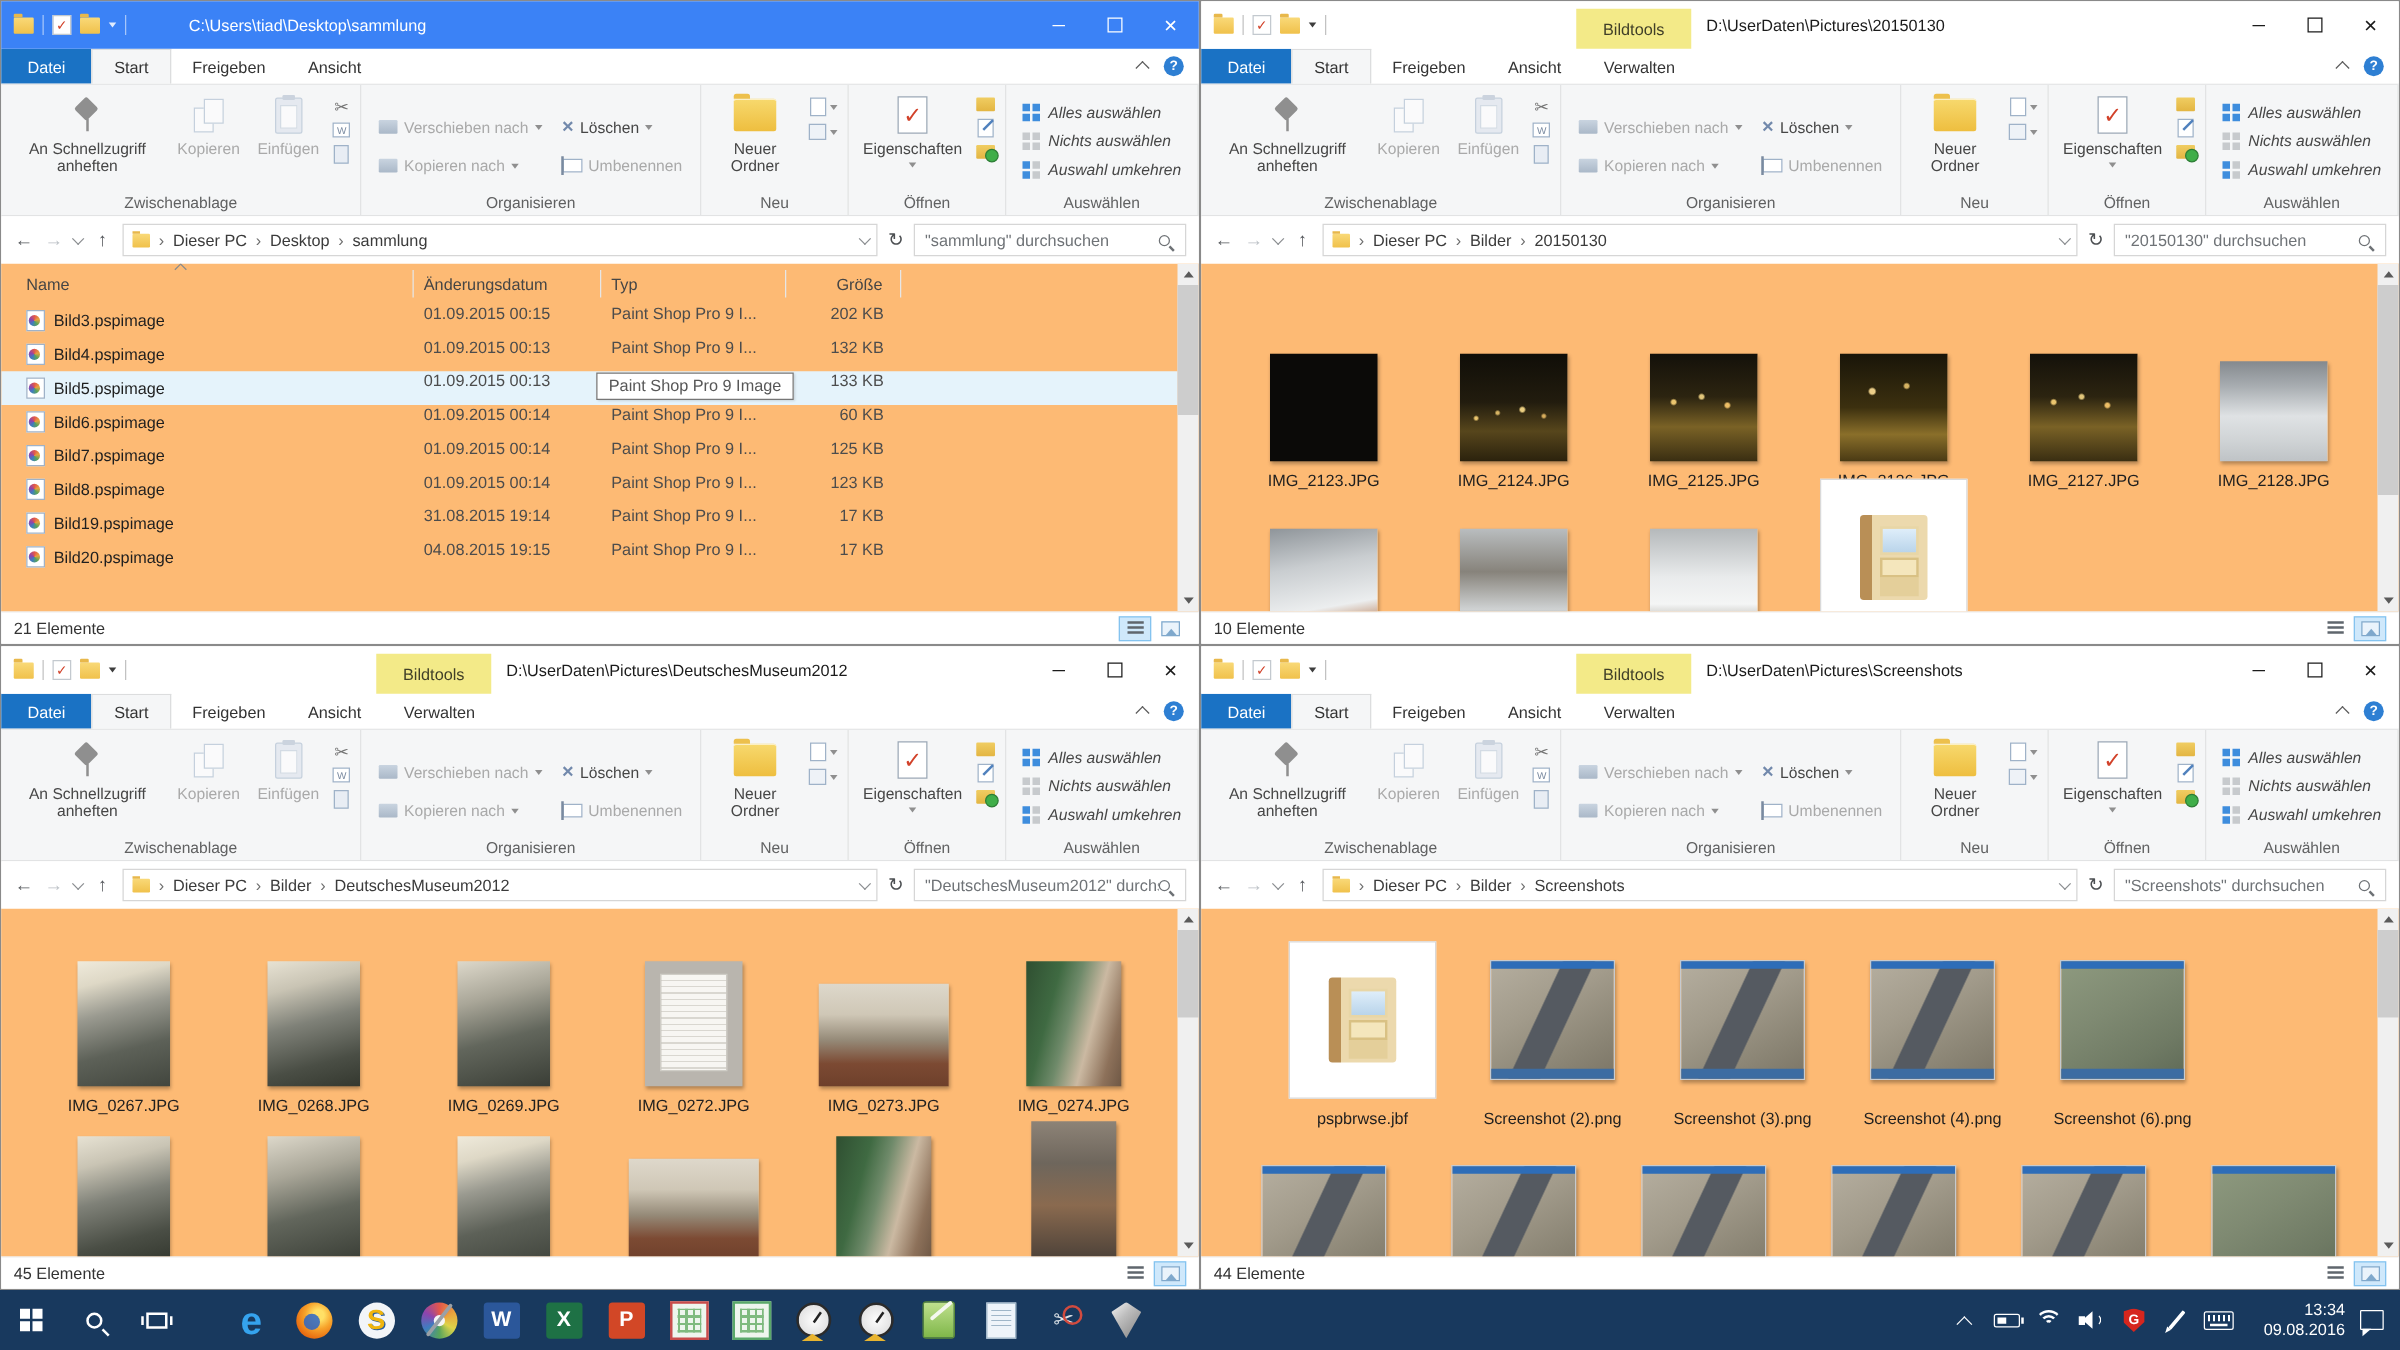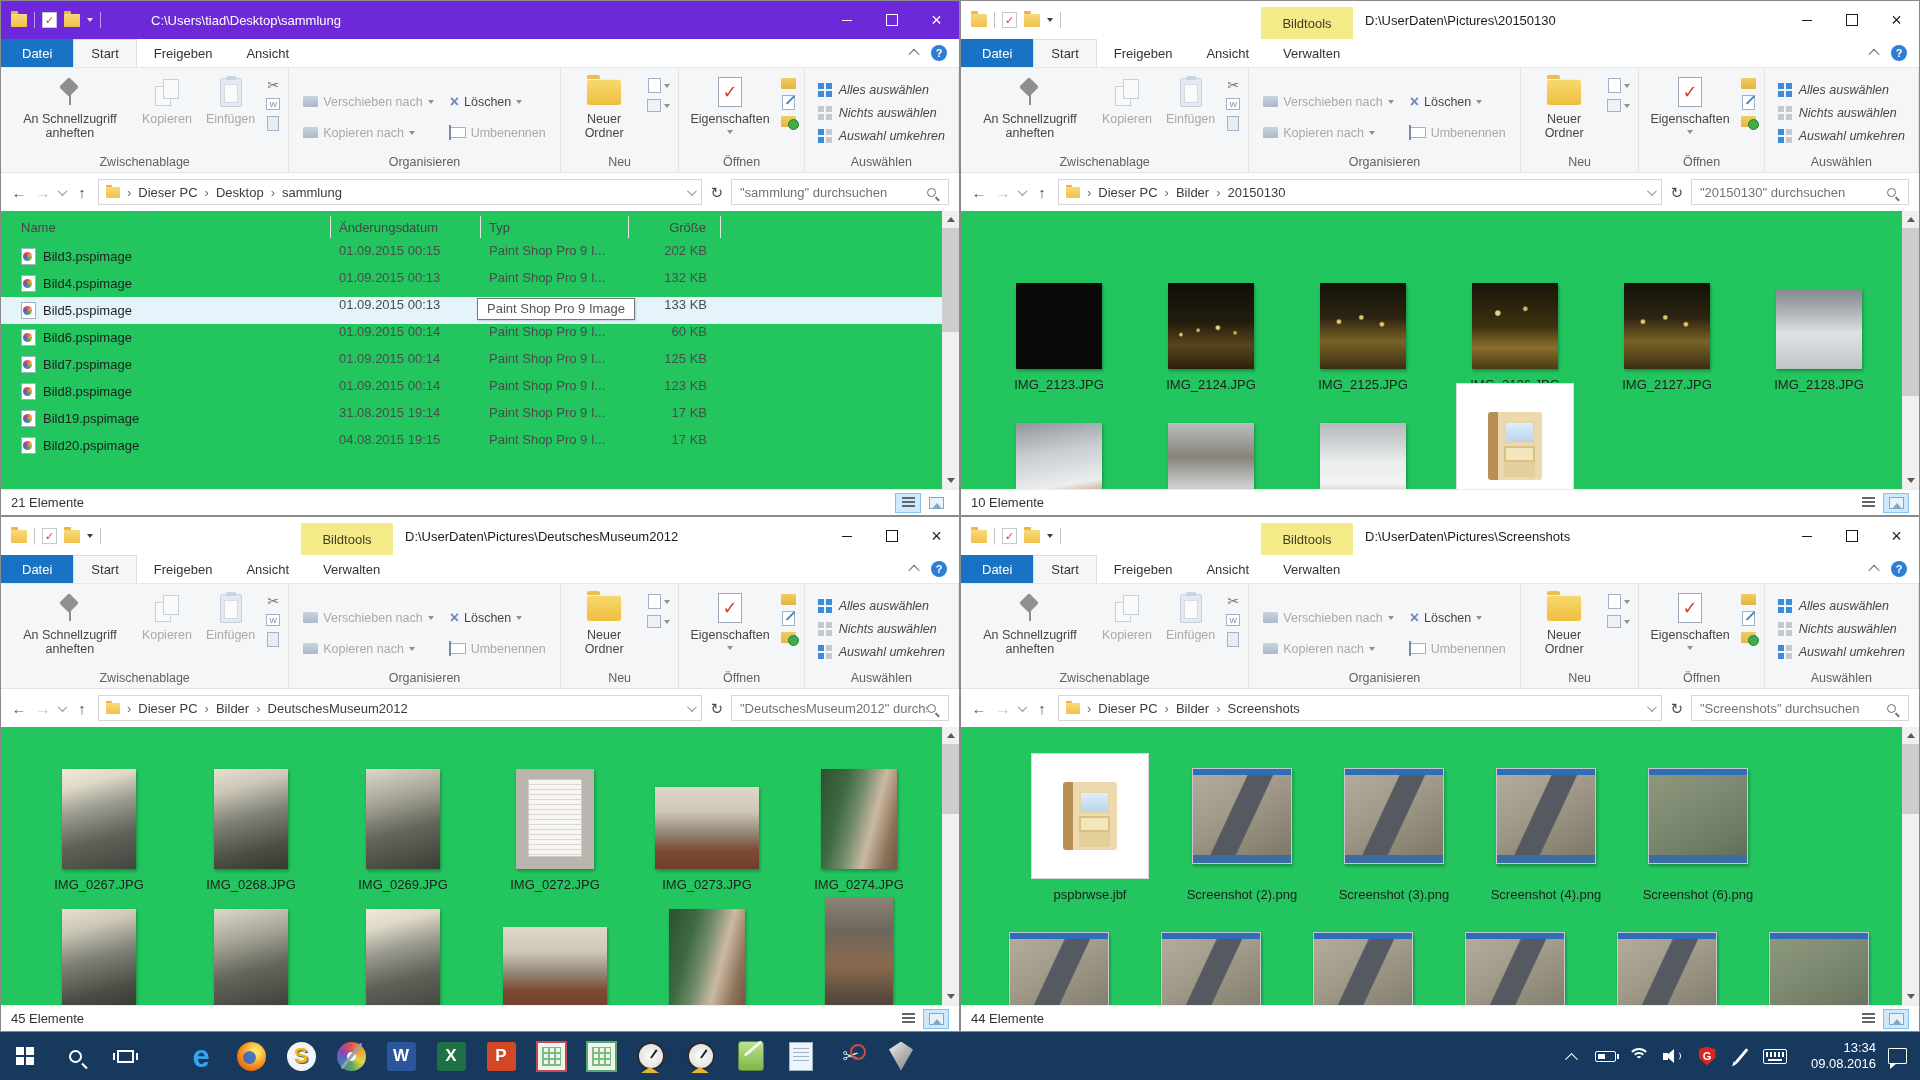--- a/index.html
+++ b/index.html
@@ -7,21 +7,21 @@
     font-family:"Liberation Sans","DejaVu Sans",sans-serif; }
   .desktop { position:relative; width:1920px; height:1080px; background:#0c2037; }
 
   
   .window { position:absolute; width:960px; height:516px; background:#fff;
     border:1px solid #8a8a8a; display:flex; flex-direction:column; }
   .win0{left:0;top:0;} .win1{left:960px;top:0;} .win2{left:0;top:516px;} .win3{left:960px;top:516px;}
 
   .titlebar { flex:0 0 38px; height:38px; position:relative; display:flex; align-items:center;
     background:#fff; color:#1b1b1b; }
-  .window.active .titlebar { background:#6d28d9; color:#fff; }
+  .window.active .titlebar { background:#3b82f6; color:#fff; }
   .qat { display:flex; align-items:center; gap:7px; padding-left:10px; }
   .qfolder { width:16px; height:13px; background:linear-gradient(#f9d978,#f0c14b); border-radius:1px; position:relative; }
   .qfolder::before { content:""; position:absolute; top:-3px; left:0; width:7px; height:3px; background:#e8b84b; border-radius:1px 1px 0 0; }
   .qcheck { width:15px; height:16px; background:#fff; border:1px solid #c3c9cf; color:#d2422a;
     font-size:11px; font-weight:bold; display:flex; align-items:center; justify-content:center; }
   .qcheck::after { content:"✓"; }
   .qsep { width:1px; height:16px; background:rgba(120,120,120,.45); }
   .window.active .qsep { background:rgba(255,255,255,.55); }
   .qchev { width:0; height:0; border-left:3.5px solid transparent; border-right:3.5px solid transparent; border-top:4px solid currentColor; opacity:.85; }
   .bildtools-chip { position:absolute; left:300px; top:6px; bottom:0; width:92px; background:#f3ea88;
@@ -129,21 +129,21 @@
     border-bottom:1.3px solid #8a8d90; transform:rotate(45deg) translateY(-2px); }
   .refresh { font-size:15px; color:#4c4f52; line-height:1; }
   .search { width:218px; height:26px; border:1px solid #d6d6d6; display:flex; align-items:center;
     padding:0 8px; font-size:13px; color:#6f7377; }
   .search-text { flex:1; white-space:nowrap; overflow:hidden; }
   .mag { width:9px; height:9px; border:1.5px solid #6d7175; border-radius:50%; position:relative; flex:0 0 auto; margin-right:4px; }
   .mag::after { content:""; position:absolute; width:5px; height:1.5px; background:#6d7175;
     transform:rotate(45deg); left:7px; top:9px; }
 
   
-  .content { flex:1; position:relative; overflow:hidden; background:#22c55e; }
+  .content { flex:1; position:relative; overflow:hidden; background:#fdba74; }
   .vscroll { position:absolute; top:0; right:0; bottom:0; width:17px; background:#f0f0f0; }
   .varrow { position:absolute; left:0; width:17px; height:17px; display:flex; align-items:center; justify-content:center; }
   .varrow-up{top:0;} .varrow-down{bottom:0;}
   .varrow::after { content:""; border-left:4px solid transparent; border-right:4px solid transparent; }
   .varrow-up::after { border-bottom:5px solid #5a5a5a; }
   .varrow-down::after { border-top:5px solid #5a5a5a; }
   .vthumb { position:absolute; left:0; width:17px; top:17px; background:#cdcdcd; }
   .win0 .vthumb{height:104px;} .win1 .vthumb{height:168px;} .win2 .vthumb{height:70px;} .win3 .vthumb{height:70px;}
 
   

